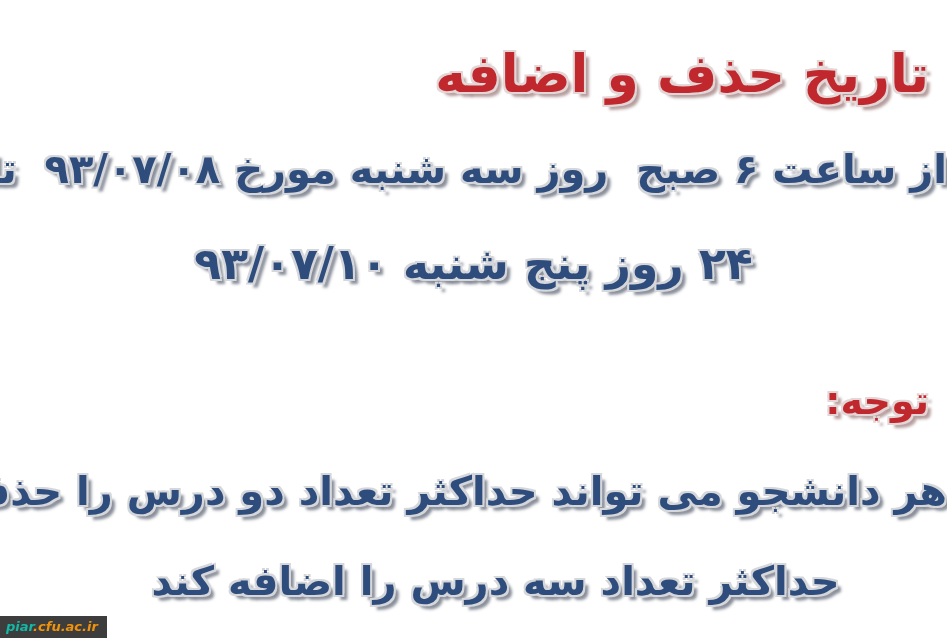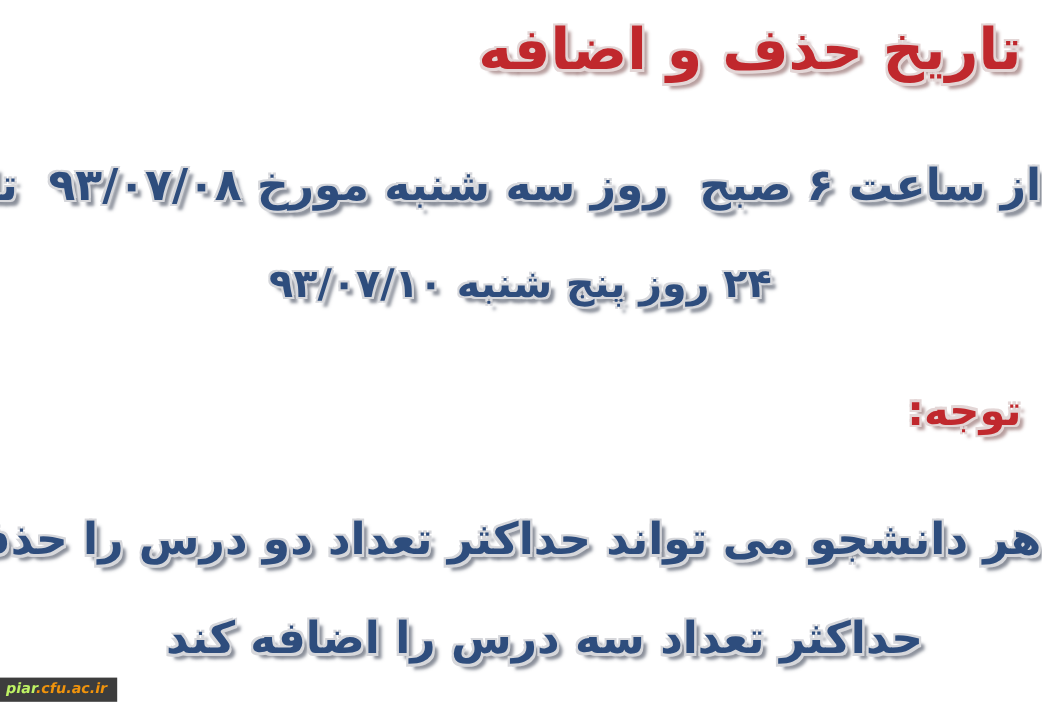--- a/index.html
+++ b/index.html
@@ -37,38 +37,39 @@
   }
   
   .red {
     color: #c0282d;
     text-shadow:
       -2px -2px 0 #e3d6d6,
        2px -2px 0 #e3d6d6,
       -2px  2px 0 #e3d6d6,
        2px  2px 0 #e3d6d6,
        5px  5px 3px rgba(95, 40, 40, 0.45);
+    margin-top: 28px;
   }
   .center {
     left: 0;
     right: 0;
     text-align: center;
   }
   .page-title {
     top: 14px;
     right: 18px;
     font-size: 52px;
   }
   .sched-line-1 {
     top: 144px;
     font-size: 40px;
   }
   .sched-line-2 {
     top: 236px;
-    font-size: 36px;
+    font-size: 44px;
   }
   .note-heading {
     top: 350px;
     right: 18px;
     font-size: 38px;
   }
   .note-line-1 {
     top: 466px;
     font-size: 40px;
   }
@@ -84,21 +85,21 @@
     top: 616px;
     direction: ltr;
     background: #3d3d3d;
     padding: 2px 9px 3px 6px;
     font-size: 13px;
     font-weight: bold;
     font-style: italic;
     line-height: 17px;
     white-space: nowrap;
   }
-  .watermark .wm-prefix { color: #bef264; }
+  .watermark .wm-prefix { color: #14b8a6; }
   .watermark .wm-suffix { color: #f0930c; }
 </style>
 </head>
 <body>
 
 <div class="canvas">
 
   <div class="txt red page-title">تاریخ حذف و اضافه</div>
 
   <div class="txt blue center sched-line-1">از ساعت ۶ صبح  روز سه شنبه مورخ ۹۳/۰۷/۰۸  تا  ساعت</div>

